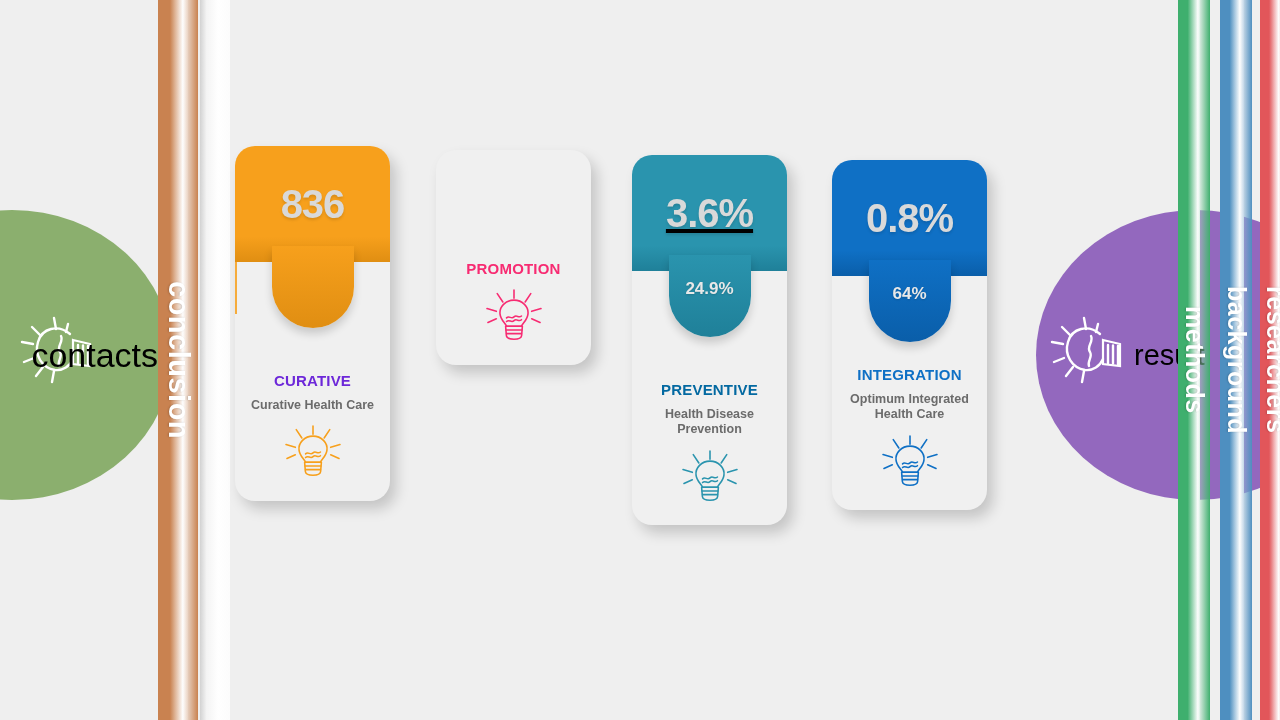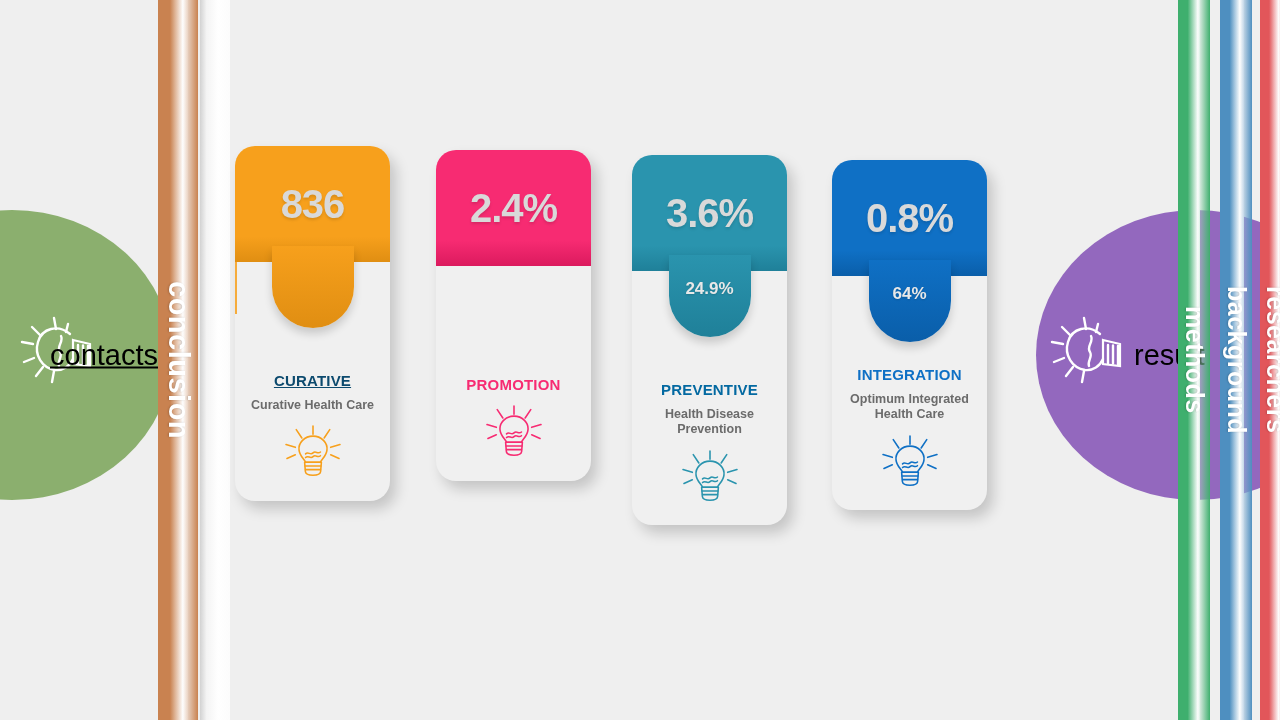--- a/index.html
+++ b/index.html
@@ -70,79 +70,76 @@
         <g fill="none" stroke="#ffffff" stroke-width="2.4" stroke-linecap="round">
           <path d="M52 20 C40 10, 24 14, 20 28 C16 41, 24 54, 37 56 C45 57, 52 52, 55 45"></path>
           <path d="M55 26 L72 30 L72 52 L55 50 Z" stroke-width="2.2"></path>
           <path d="M60 31 L60 49 M65 31.5 L65 49.5 M70 32 L70 50"></path>
           <path d="M43 22 C46 28, 38 32, 42 38 C45 43, 39 47, 41 52"></path>
           <path d="M14 13 L22 21 M4 28 L15 30 M6 48 L16 44 M18 62 L25 53 M34 68 L36 57 M36 4 L38 15 M50 10 L48 18"></path>
         </g>
       </svg>
     </div>
     <div style="position:absolute;right:14px;top:50%;transform:translateY(-50%);">
-      <span class="tlabel" style="font-size:29px;text-decoration:underline;">contacts</span>
+      <span class="tlabel" style="font-size:34px;">contacts</span>
     </div>
   </div>
 
   <div class="tab" id="leftTab0" style="left: 158px; width: 40px; background: linear-gradient(90deg, rgb(201, 130, 80) 0%, rgb(201, 130, 80) 30%, rgba(255, 255, 255, 0.32) 62%, rgb(201, 130, 80) 100%);">
     <span class="tlabel" style="font-size:29px;">conclusion</span>
   </div>
 
   <div class="card" id="card0" style="left:235px;top:146px;">
     <div class="leftline" style="background: rgb(247, 160, 28); opacity: 0.85;"></div>
     <div class="head" style="background: linear-gradient(rgb(247, 160, 28) 0%, rgb(247, 160, 28) 78%, rgb(224, 142, 18) 100%);">
       <span class="bignum">836</span>
     </div>
     <div class="knob" style="background: linear-gradient(rgb(247, 160, 28) 0%, rgb(224, 142, 18) 100%);">
       
     </div>
     <div class="body" style="padding-top:110px;">
-      <div class="ttl" style="color: #0c4a6e; text-decoration: underline;">CURATIVE</div>
+      <div class="ttl" style="color: #6d28d9;">CURATIVE</div>
       <div class="sub">Curative Health Care</div>
       <div class="icon">
           <svg width="56" height="57.68" viewBox="0 0 60 62">
             <g fill="none" stroke="#F7A01C" stroke-width="1.7" stroke-linecap="round">
               <path d="M30 12 C21 12, 14 19, 15 27 C15.6 33, 20 36, 22 40 L38 40 C40 36, 44.4 33, 45 27 C46 19, 39 12, 30 12 Z"></path>
               <path d="M22 40 L38 40 M21.5 44 L38.5 44 M22 48 L38 48"></path>
               <path d="M21 40 L21.8 50 C22 52.6, 24 54, 30 54 C36 54, 38 52.6, 38.2 50 L39 40"></path>
               <path d="M22 31 C25 28, 27 33, 30 30 C33 27, 35 32, 38 29"></path>
               <path d="M22 35 C25 32, 27 37, 30 34 C33 31, 35 36, 38 33"></path>
               <path d="M30 10 L30 1 M18 14 L12 5 M42 14 L48 5 M11 24 L1 21 M49 24 L59 21 M11 32 L2 36 M49 32 L58 36"></path>
             </g>
           </svg>
         </div>
     </div>
   </div>
 
   <div class="card" id="card1" style="left:436px;top:150px;">
     <div class="leftline" style="background: rgb(247, 43, 114); opacity: 0;"></div>
-    <div class="head" style="background: linear-gradient(rgb(247, 43, 114) 0%, rgb(247, 43, 114) 78%, rgb(219, 26, 94) 100%);">
-      <span class="bignum">2.4%</span>
-    </div>
     <div class="body" style="padding-top:110px;">
       <div class="ttl" style="color: rgb(247, 43, 114);">PROMOTION</div>
       <div class="icon">
           <svg width="56" height="57.68" viewBox="0 0 60 62">
             <g fill="none" stroke="#F72B72" stroke-width="1.7" stroke-linecap="round">
               <path d="M30 12 C21 12, 14 19, 15 27 C15.6 33, 20 36, 22 40 L38 40 C40 36, 44.4 33, 45 27 C46 19, 39 12, 30 12 Z"></path>
               <path d="M22 40 L38 40 M21.5 44 L38.5 44 M22 48 L38 48"></path>
               <path d="M21 40 L21.8 50 C22 52.6, 24 54, 30 54 C36 54, 38 52.6, 38.2 50 L39 40"></path>
               <path d="M22 31 C25 28, 27 33, 30 30 C33 27, 35 32, 38 29"></path>
               <path d="M22 35 C25 32, 27 37, 30 34 C33 31, 35 36, 38 33"></path>
               <path d="M30 10 L30 1 M18 14 L12 5 M42 14 L48 5 M11 24 L1 21 M49 24 L59 21 M11 32 L2 36 M49 32 L58 36"></path>
             </g>
           </svg>
         </div>
     </div>
   </div>
 
   <div class="card" id="card2" style="left:632px;top:155px;">
     <div class="leftline" style="background: rgb(42, 148, 174); opacity: 0;"></div>
-    <div class="head" style="background: linear-gradient(rgb(42, 148, 174) 0%, rgb(42, 148, 174) 78%, rgb(31, 128, 153) 100%);">
+    <div class="head" style="background: linear-gradient(rgb(42, 148, 174) 0%, rgb(42, 148, 174) 78%, rgb(31, 128, 153) 100%); text-decoration: underline;">
       <span class="bignum">3.6%</span>
     </div>
     <div class="knob" style="background: linear-gradient(rgb(42, 148, 174) 0%, rgb(31, 128, 153) 100%);">
       <span>24.9%</span>
     </div>
     <div class="body" style="padding-top:110px;">
       <div class="ttl" style="color: #0369a1;">PREVENTIVE</div>
       <div class="sub">Health Disease Prevention</div>
       <div class="icon">
           <svg width="56" height="57.68" viewBox="0 0 60 62">

